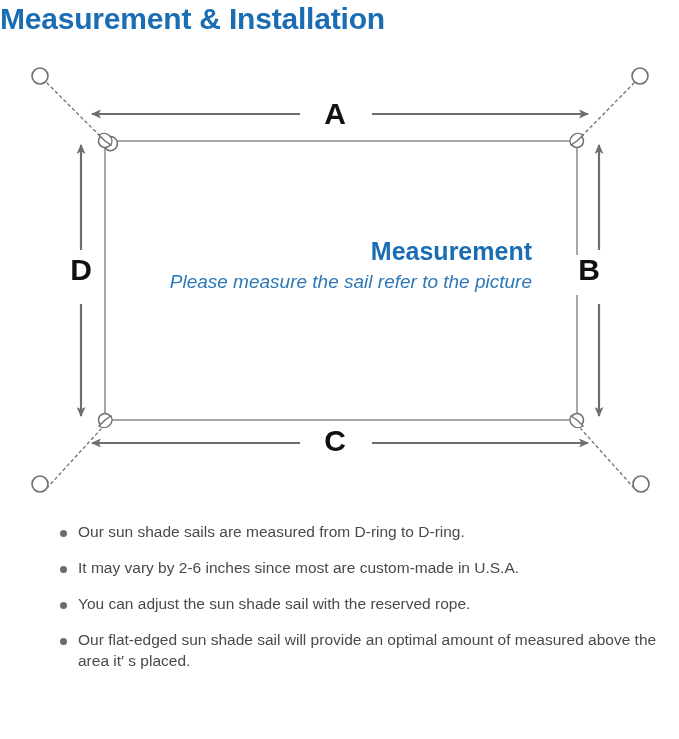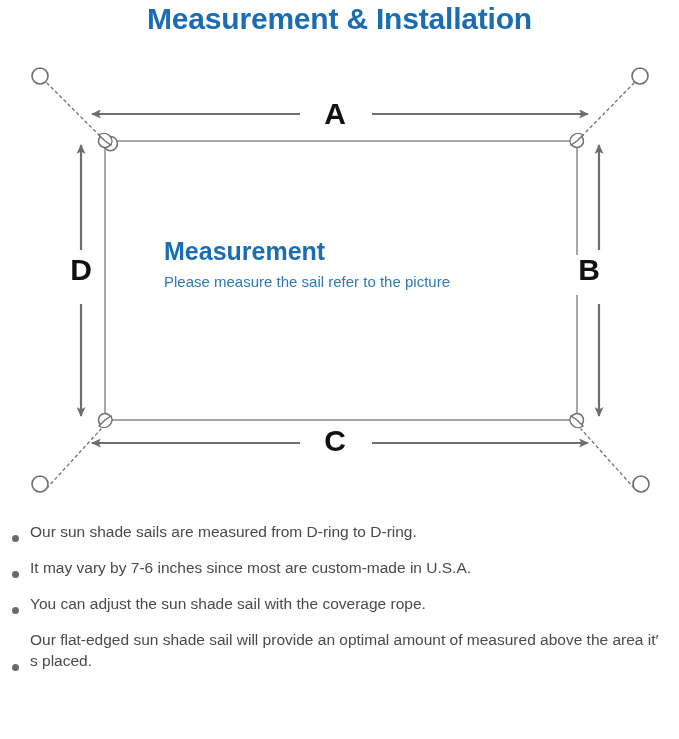--- a/index.html
+++ b/index.html
@@ -15,21 +15,21 @@
     font-family: "Liberation Sans", sans-serif;
     -webkit-font-smoothing: antialiased;
   }
 
   
   .title {
     position: absolute;
     left: 0;
     top: 2px;
     width: 679px;
-    text-align: center;
+    text-align: left;
     font-size: 30px;
     font-weight: bold;
     color: #1B6DB3;
     letter-spacing: -0.2px;
   }
 
   
   .diagram {
     position: absolute;
     left: 0;
@@ -51,51 +51,53 @@
     background: #ffffff;
     text-align: center;
   }
   .dim-a { left: 304px; top: 53px;  width: 62px; }
   .dim-c { left: 304px; top: 380px; width: 62px; }
   .dim-d { left: 62px;  top: 209px; width: 38px; height: 40px; }
   .dim-b { left: 570px; top: 209px; width: 38px; height: 40px; }
 
   .center-block {
     position: absolute;
-    left: 164px;
+    left: 142px;
     top: 190px;
     width: 390px;
-    text-align: left;
+    text-align: right;
   }
   .center-title {
     font-size: 25px;
     font-weight: bold;
     color: #1B6DB3;
     line-height: 30px;
   }
   .center-sub {
-    font-size: 15px;
+    font-size: 19px;
     color: #2E78B8;
     line-height: 20px;
     margin-top: 6px;
+    font-style: italic;
   }
 
   
   .notes {
     position: absolute;
     left: 0;
     top: 521px;
     width: 679px;
   }
   .note {
     position: relative;
     display: flex;
-    align-items: flex-end;
+    align-items: flex-start;
     padding: 0 14px 0 12px;
     margin-bottom: 15px;
+    margin-left: 48px;
   }
   .note-dot {
     flex: 0 0 auto;
     width: 7px;
     height: 7px;
     border-radius: 50%;
     background: #6B6B6B;
     margin-top: 9px;
     margin-right: 11px;
   }
@@ -186,23 +188,23 @@
   </div>
 </div>
 
 <div class="notes">
   <div class="note">
     <span class="note-dot"></span>
     <span class="note-text">Our sun shade sails are measured from D-ring to D-ring.</span>
   </div>
   <div class="note">
     <span class="note-dot"></span>
-    <span class="note-text">It may vary by 7-6 inches since most are custom-made in U.S.A.</span>
-  </div>
-  <div class="note">
-    <span class="note-dot"></span>
-    <span class="note-text">You can adjust the sun shade sail with the coverage rope.</span>
+    <span class="note-text">It may vary by 2-6 inches since most are custom-made in U.S.A.</span>
+  </div>
+  <div class="note">
+    <span class="note-dot"></span>
+    <span class="note-text">You can adjust the sun shade sail with the reserved rope.</span>
   </div>
   <div class="note">
     <span class="note-dot"></span>
     <span class="note-text">Our flat-edged sun shade sail will provide an optimal amount of measured above the area it′ s placed.</span>
   </div>
 </div>
 
 </body></html>

